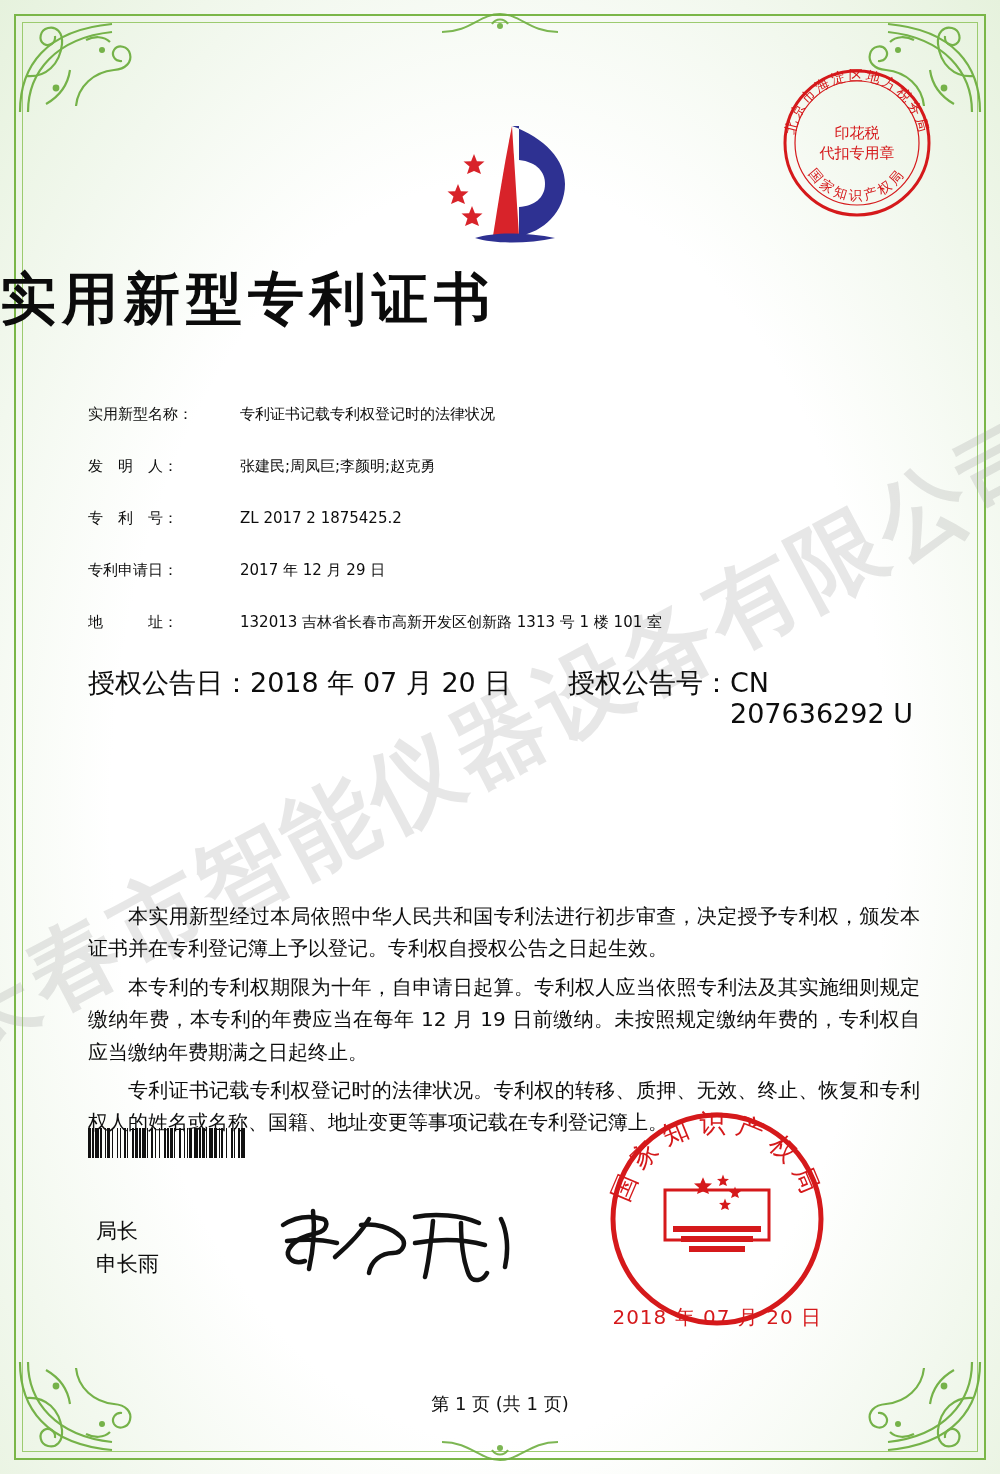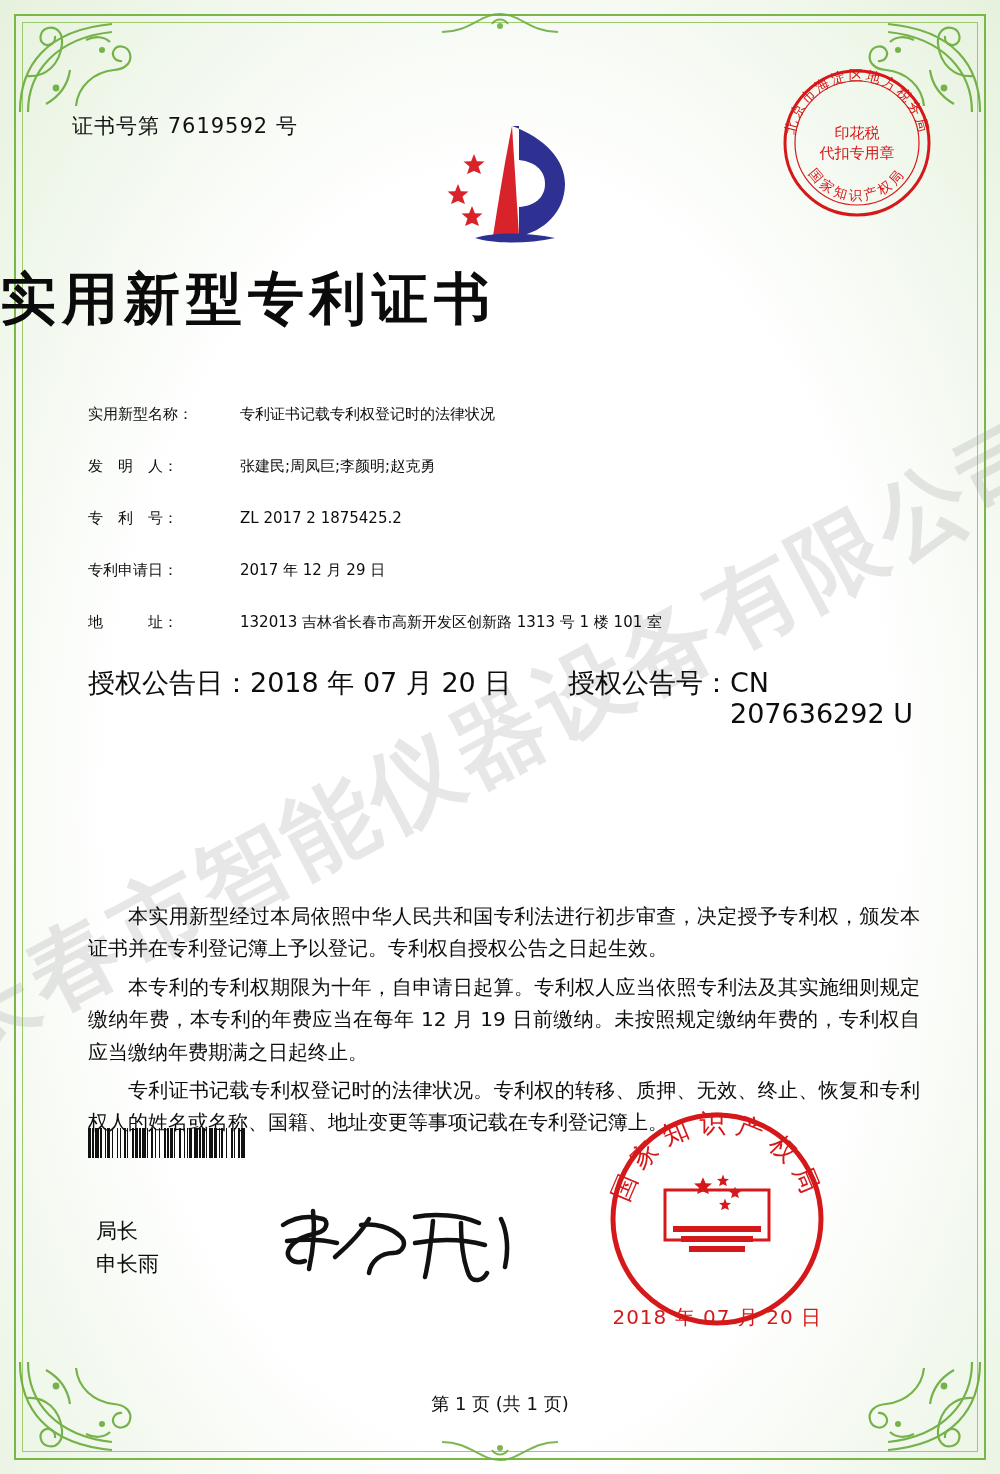--- a/index.html
+++ b/index.html
@@ -289,21 +289,20 @@
       <g fill="none" stroke="#6faf41" stroke-width="2">
         <path d="M2 22 C30 22 40 4 60 4 C80 4 90 22 118 22"></path>
         <path d="M52 14 C56 8 64 8 68 14"></path>
       </g>
       <circle cx="60" cy="16" r="3" fill="#6faf41"></circle>
     </svg>
   </div>
 
   <div class="watermark">长春市智能仪器设备有限公司</div>
 
-  <div class="cert-no">证书号第 7619592 号</div>
 
   <div class="logo">
     <svg viewBox="0 0 175 140">
       <g fill="#d8232a">
         <path d="M52 66 l7 -3 l7 3 l-2.5 -7.5 l6 -5 l-7.6 -0.2 l-2.9 -7.3 l-2.9 7.3 l-7.6 0.2 l6 5z"></path>
         <path d="M36 96 l7 -3 l7 3 l-2.5 -7.5 l6 -5 l-7.6 -0.2 l-2.9 -7.3 l-2.9 7.3 l-7.6 0.2 l6 5z"></path>
         <path d="M50 118 l7 -3 l7 3 l-2.5 -7.5 l6 -5 l-7.6 -0.2 l-2.9 -7.3 l-2.9 7.3 l-7.6 0.2 l6 5z"></path>
       </g>
       <path d="M78 128 C84 90 90 52 97 18 L104 128 Z" fill="#d8232a"></path>
       <path d="M97 18 C130 30 150 52 150 76 C150 104 128 124 104 128 L104 18 Z" fill="#2e3192"></path>

